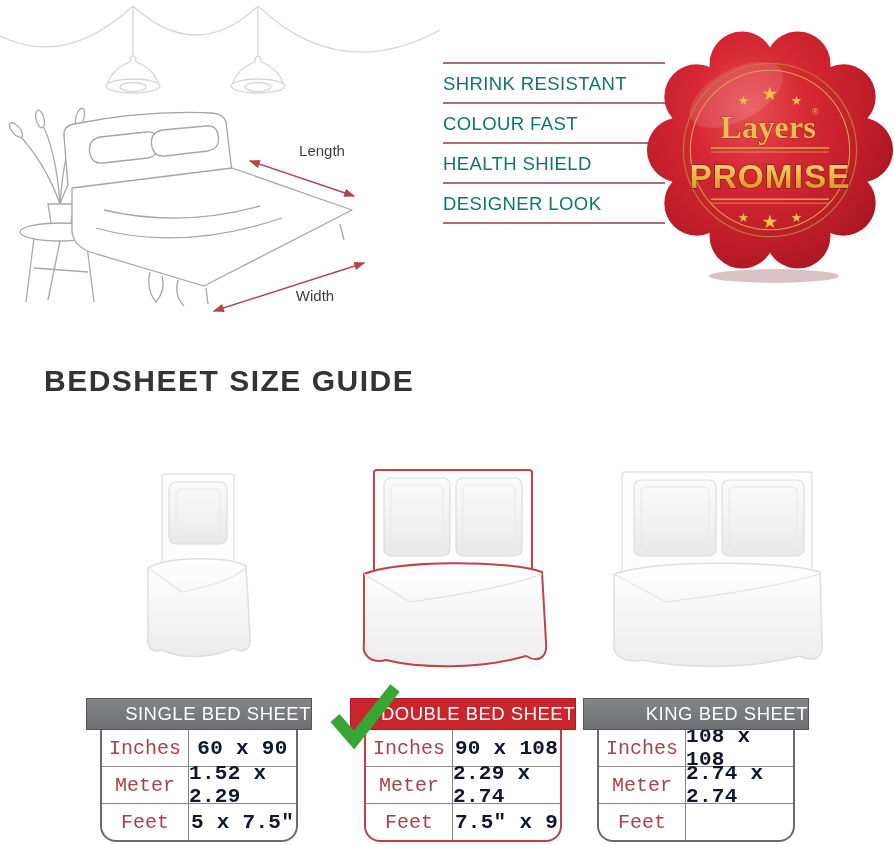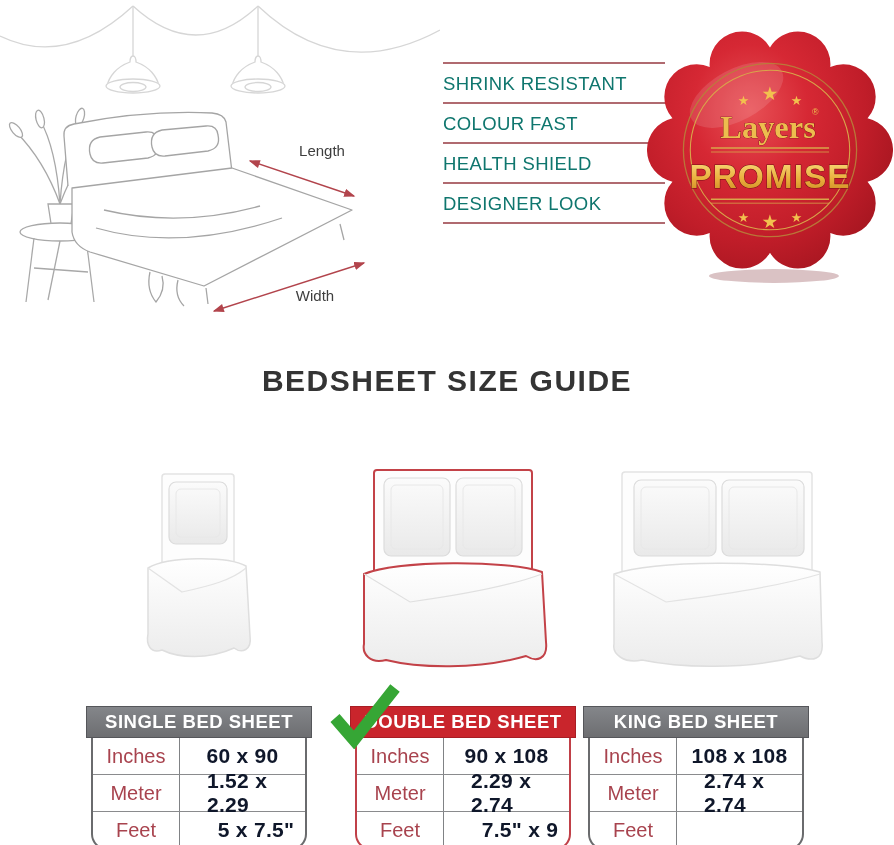--- a/index.html
+++ b/index.html
@@ -9,38 +9,38 @@
   
   .scene{position:absolute;left:0;top:0;}
   .scene text{font-family:"Liberation Sans",sans-serif;font-size:15px;fill:#3e3e3e;}
   
   .features{position:absolute;left:443px;top:62px;width:222px;border-top:2px solid #b06a70;}
   .feature{height:38px;line-height:39px;border-bottom:2px solid #b06a70;
            font-size:18.5px;color:#0f766e;letter-spacing:.4px;white-space:nowrap;}
   
   .badge{position:absolute;left:646px;top:12px;z-index:2;}
   
-  .title{position:absolute;left:0;right:0;top:364px;text-align:center;
-         font-size:30px;font-weight:bold;color:#343434;letter-spacing:1.5px;}
+  .title{position:absolute;left:0;right:0;top:364px;text-align:left;
+         font-size:30px;font-weight:bold;color:#343434;letter-spacing:1.5px;padding-left:44px;}
   
   .bed{position:absolute;}
   .bed-single{left:140px;top:468px;}
   .bed-double{left:358px;top:464px;}
   .bed-king{left:610px;top:466px;}
   
   .size-table{position:absolute;top:698px;width:226px;z-index:1;}
-  .st-header{position:relative;z-index:2;height:30px;line-height:30px;text-align:center;
-             color:#fff;font-weight:bold;font-size:18.5px;letter-spacing:.5px;margin-top:8px;}
+  .st-header{position:relative;z-index:2;height:30px;line-height:30px;text-align:right;
+             color:#fff;font-weight:normal;font-size:18.5px;letter-spacing:.5px;}
   .theme-gray .st-header{background:linear-gradient(#84868a,#6d6e71);border:1px solid #55565a;}
   .theme-red  .st-header{background:#c9252c;border:1px solid #a81d24;}
-  .st-body{margin:0 5px;border:2px solid #6a6b6d;border-top:none;
-           border-radius:0 0 16px 16px;overflow:hidden;background:#fff;}
+  .st-body{margin:0 14px;border:2px solid #6a6b6d;border-top:none;
+           border-radius:0 0 16px 16px;overflow:hidden;background:#fff;font-family:Liberation Mono, monospace;}
   .theme-red .st-body{border-color:#c04048;}
   .st-row{display:flex;height:36px;align-items:stretch;}
-  .st-row + .st-row{border-top:1.5px solid #8a8b8d;gap:27px;}
+  .st-row + .st-row{border-top:1.5px solid #8a8b8d;}
   .st-label{width:86px;display:flex;align-items:center;justify-content:center;
             color:#a8434e;font-size:20px;border-right:1.5px solid #808285;}
   .st-value{flex:1;display:flex;align-items:center;justify-content:center;
             color:#0f172a;font-size:21px;font-weight:bold;letter-spacing:.3px;}
   .check{position:absolute;left:328px;top:681px;z-index:3;}
 </style>
 </head>
 <body>
 
 <div class="page">

